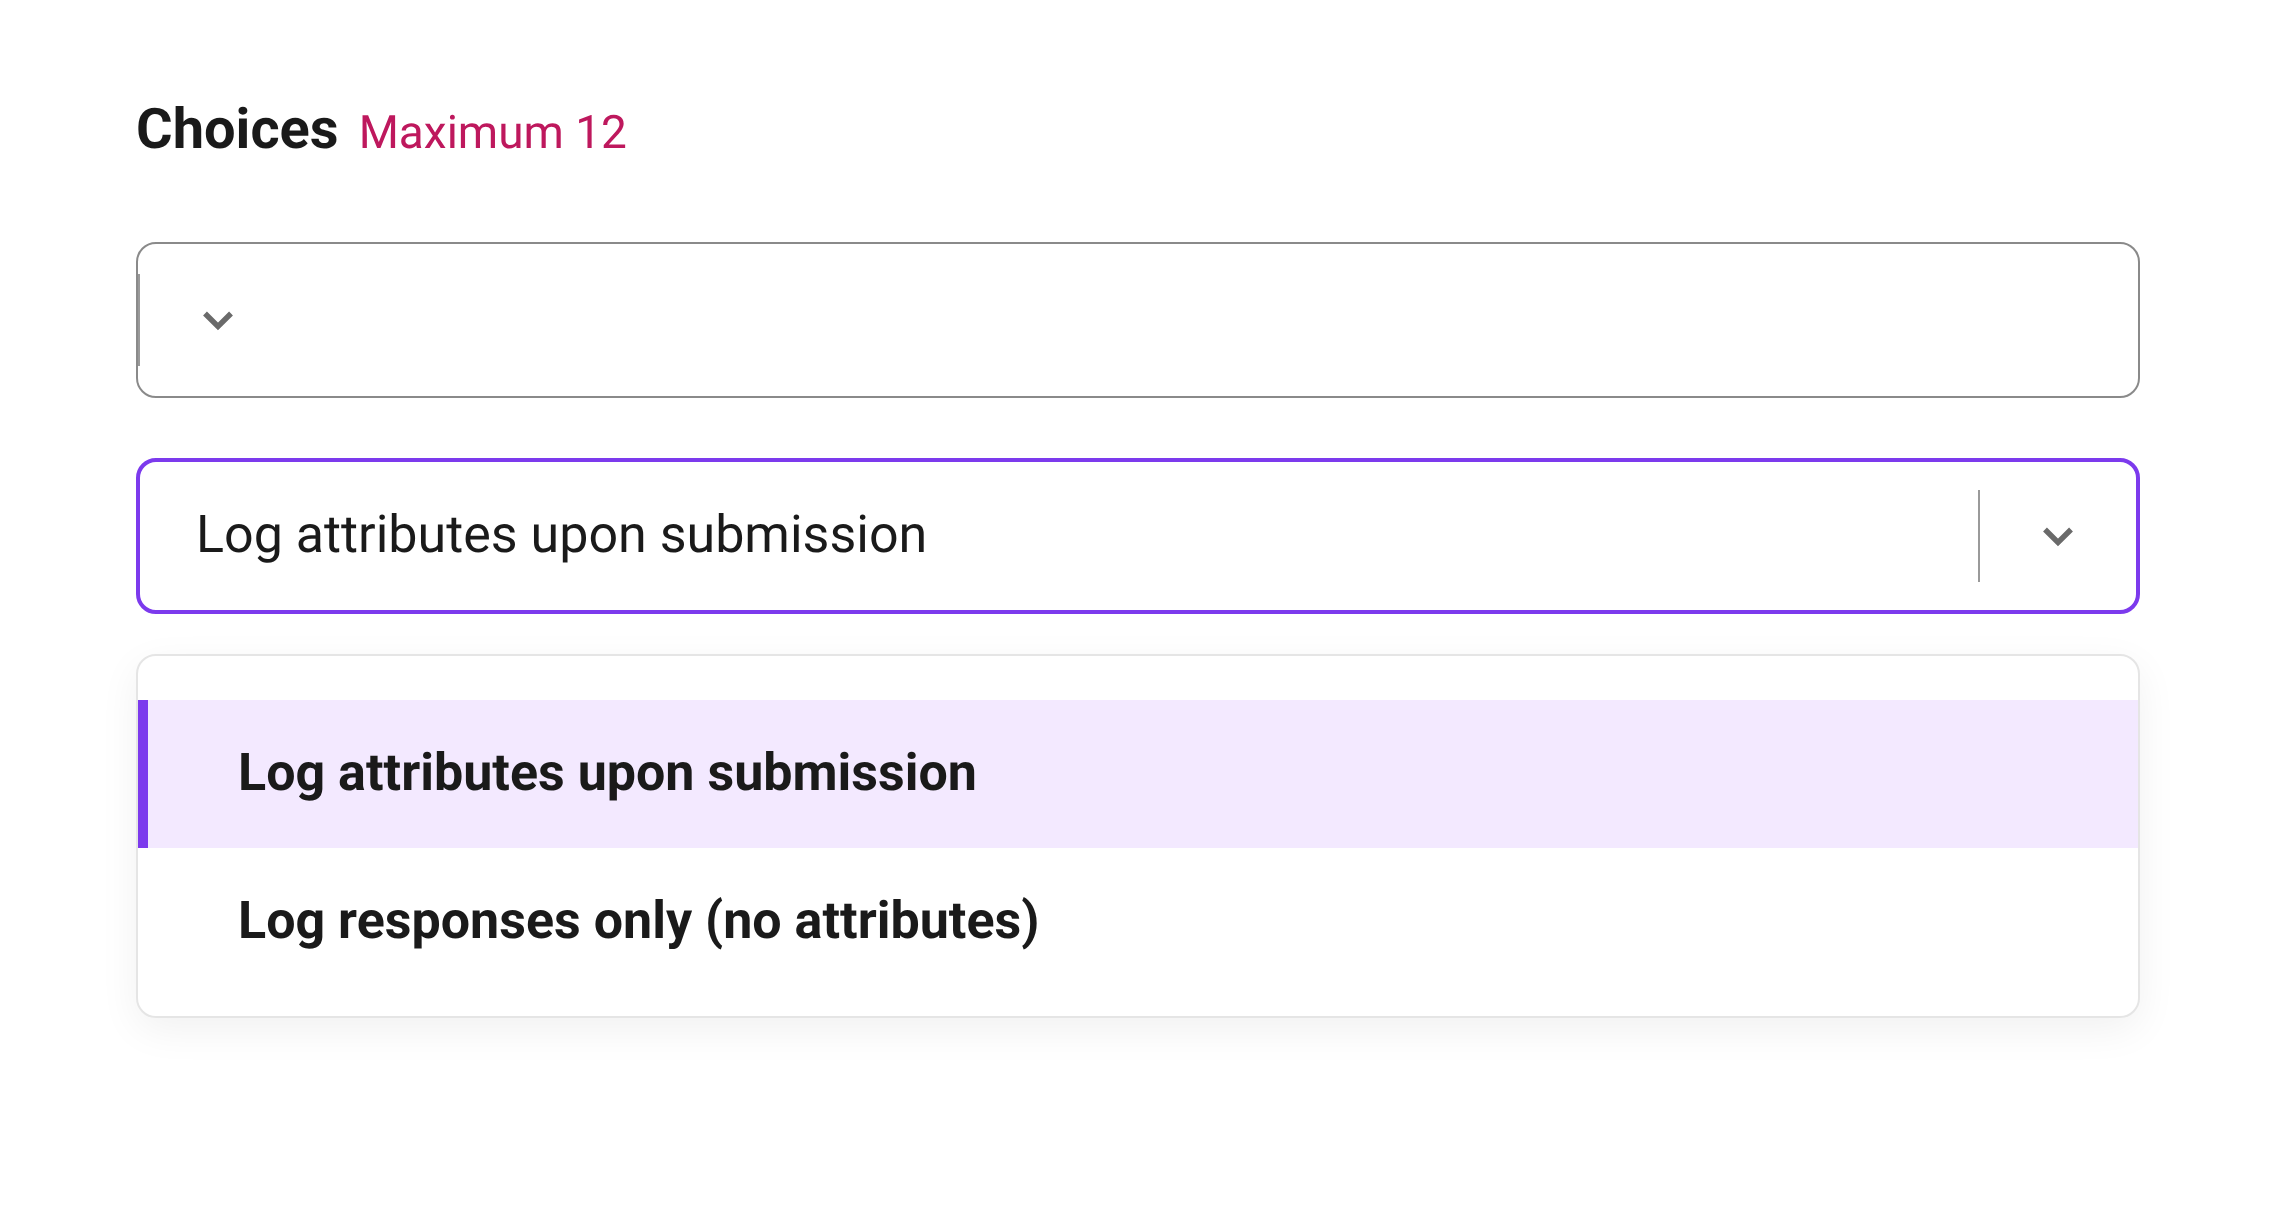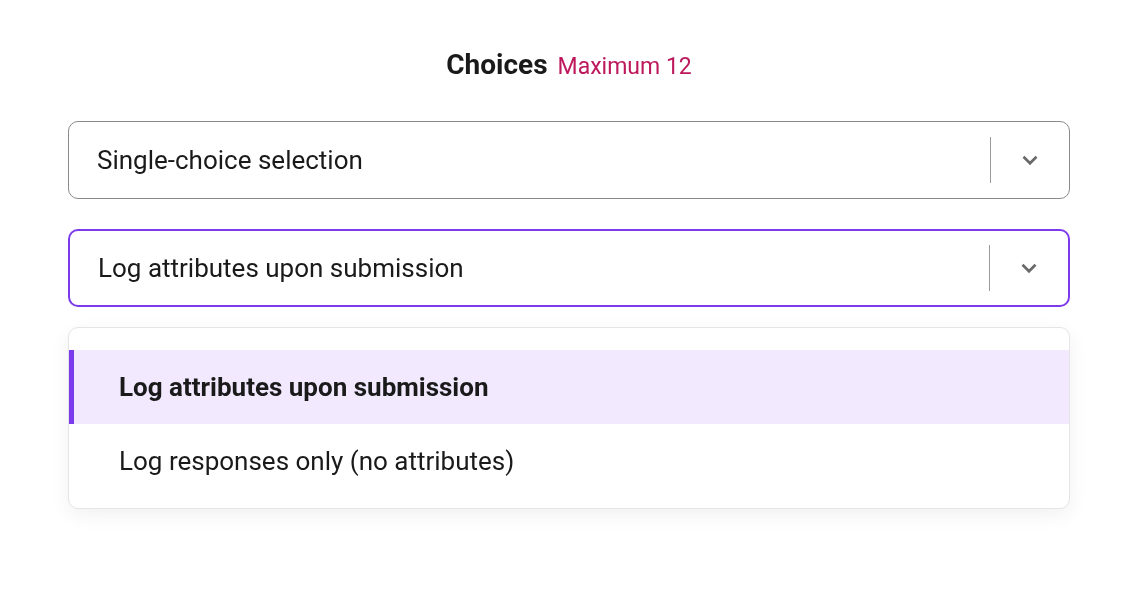--- a/index.html
+++ b/index.html
@@ -12,21 +12,20 @@
       background: #ffffff;
       padding: 48px 68px;
       width: 1138px;
       color: #1a1a1a;
     }
     .header {
       display: flex;
       align-items: baseline;
       gap: 10px;
       margin-bottom: 40px;
-      justify-content: center;
     }
     .header-title {
       font-size: 28px;
       font-weight: 700;
       color: #1a1a1a;
     }
     .header-subtitle {
       font-size: 23px;
       font-weight: 400;
       color: #be185d;
@@ -76,41 +75,40 @@
       background: #fff;
       box-shadow: 0 6px 20px rgba(0,0,0,0.06);
       overflow: hidden;
       margin-top: -10px;
       padding-top: 22px;
       padding-bottom: 10px;
     }
     .dropdown-option {
       padding: 22px 50px;
       font-size: 26px;
-      font-weight: 400;
+      font-weight: 700;
       color: #1a1a1a;
       cursor: pointer;
     }
     .dropdown-option.selected {
       background: #f3e9ff;
       border-left: 5px solid #7c3aed;
       padding-left: 45px;
       font-weight: 700;
     }
   </style>
 </head>
 <body>
 
 <div class="header">
   <span class="header-title">Choices</span>
   <span class="header-subtitle">Maximum 12</span>
 </div>
 
 <div class="select-row">
-  <div class="select-value">Single-choice selection</div>
   <div class="select-divider"></div>
   <div class="select-chevron">
     <svg viewBox="0 0 24 24">
         <polyline points="6 9 12 15 18 9"></polyline>
       </svg>
   </div>
 </div>
 
 <div class="select-row focused">
   <div class="select-value">Log attributes upon submission</div>

